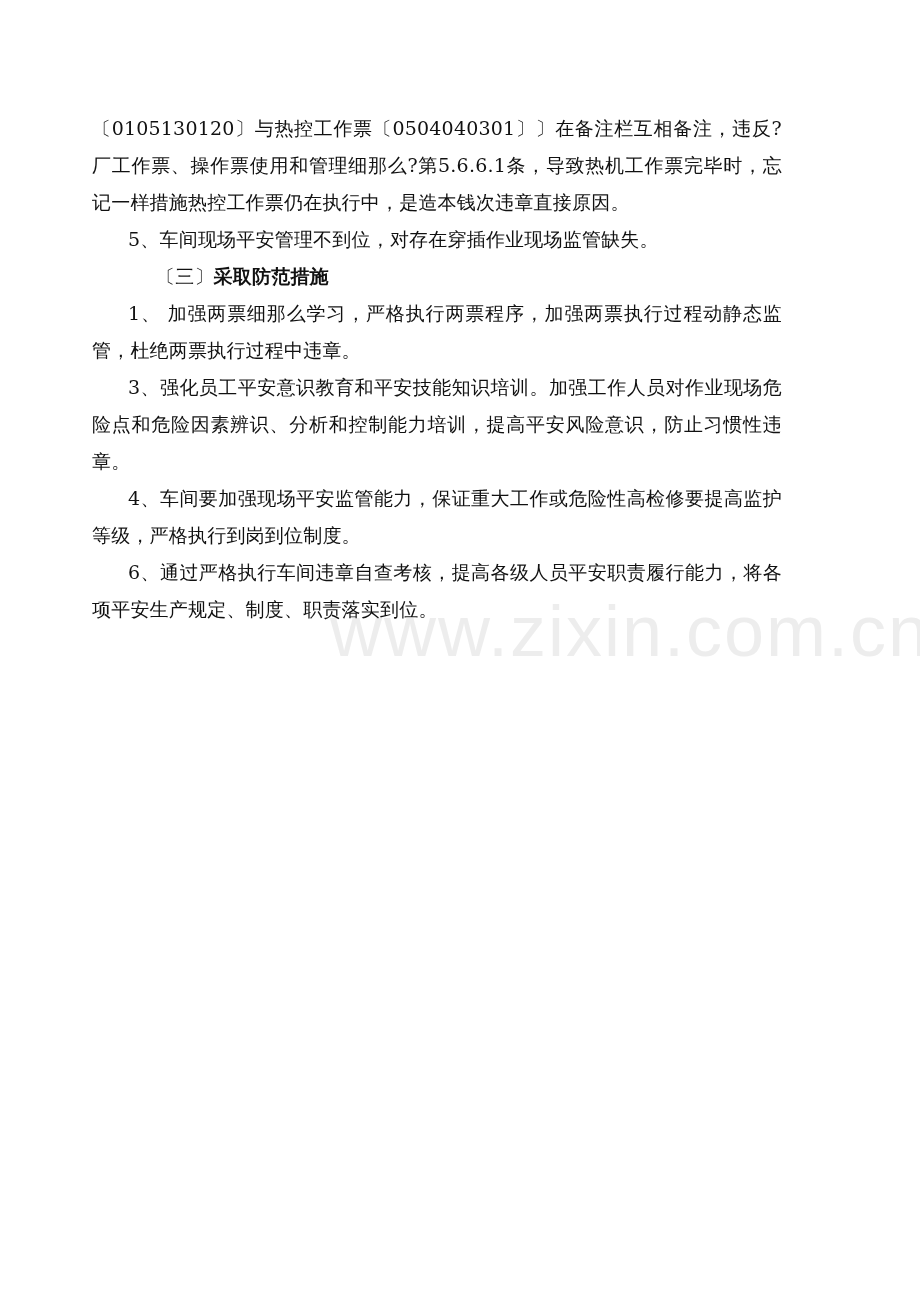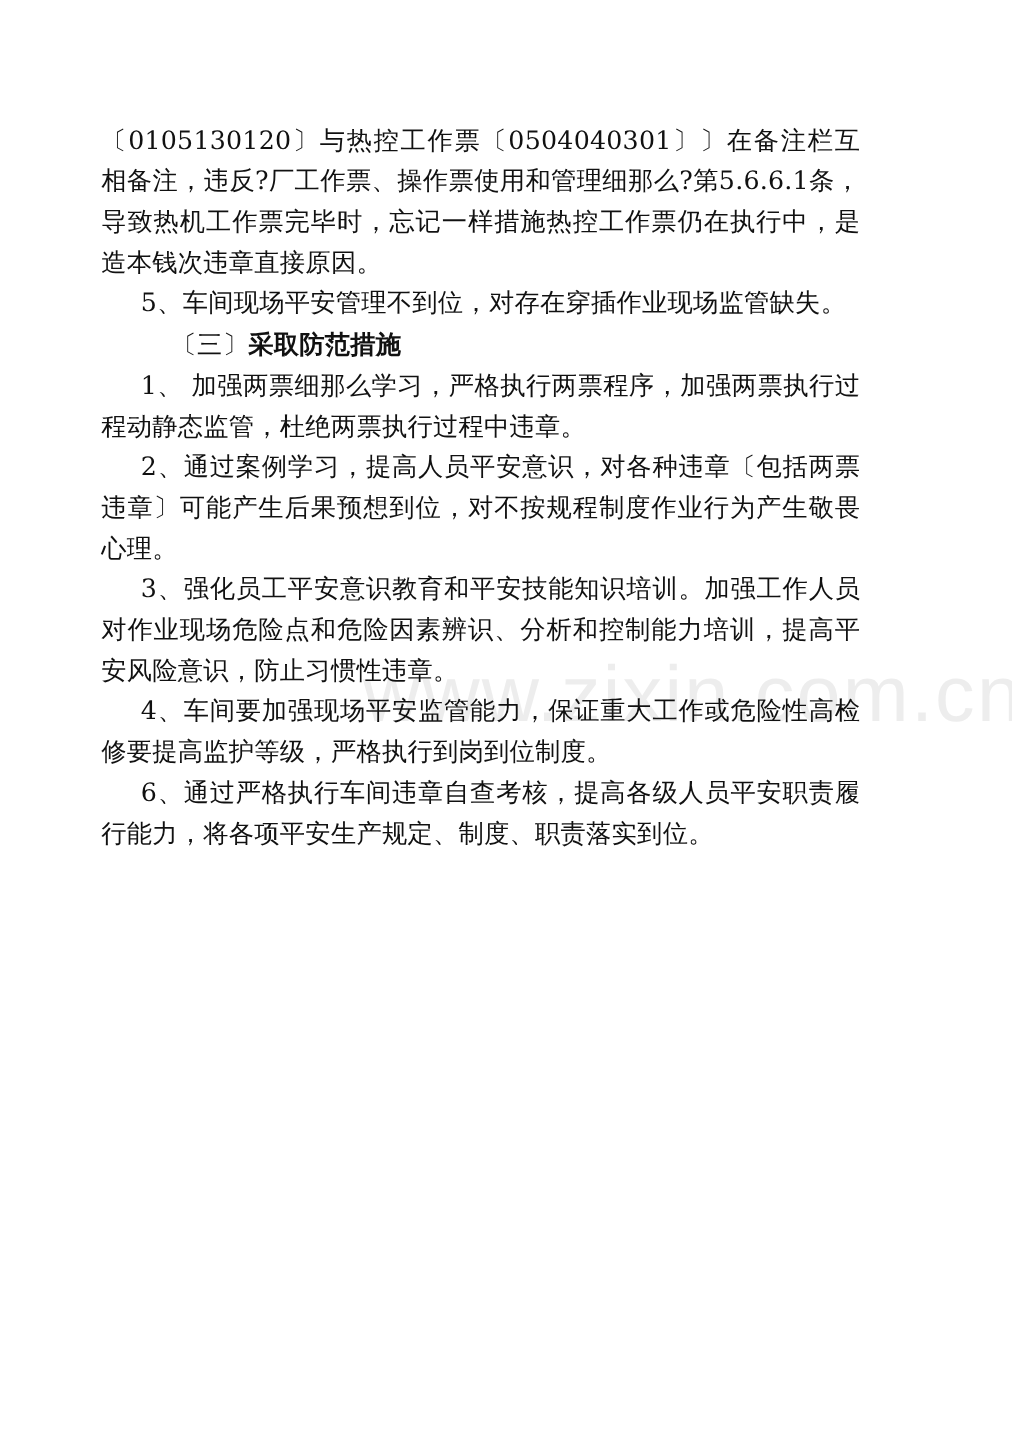--- a/index.html
+++ b/index.html
@@ -15,21 +15,21 @@
       font-family: "DejaVu Serif", "Liberation Serif", serif;
       color: #111111;
     }
     .page {
       position: absolute;
       left: 92px;
       top: 110px;
       width: 690px;
     }
     .para {
-      font-size: 23px;
+      font-size: 19px;
       line-height: 37px;
       margin: 0;
       text-align: justify;
       text-justify: inter-character;
       letter-spacing: 0.2px;
     }
     .indent { text-indent: 36px; }
     .indent-heading3 { text-indent: 64px; }
     .indent-heading4 { text-indent: 84px; }
     .bold { font-weight: bold; }
@@ -53,20 +53,19 @@
 <div class="page">
 
   <p class="para">〔0105130120〕与热控工作票〔0504040301〕〕在备注栏互相备注，违反?厂工作票、操作票使用和管理细那么?第5.6.6.1条，导致热机工作票完毕时，忘记一样措施热控工作票仍在执行中，是造本钱次违章直接原因。</p>
   <p class="para indent">5、车间现场平安管理不到位，对存在穿插作业现场监管缺失。</p>
 
   <p class="para indent-heading3">
     <span>〔三〕</span><span class="bold">采取防范措施</span>
   </p>
 
   <p class="para indent">1、 加强两票细那么学习，严格执行两票程序，加强两票执行过程动静态监管，杜绝两票执行过程中违章。</p>
-  <p class="para indent">2、通过案例学习，提高人员平安意识，对各种违章〔包括两票违章〕可能产生后果预想到位，对不按规程制度作业行为产生敬畏心理。</p>
   <p class="para indent">3、强化员工平安意识教育和平安技能知识培训。加强工作人员对作业现场危险点和危险因素辨识、分析和控制能力培训，提高平安风险意识，防止习惯性违章。</p>
   <p class="para indent">4、车间要加强现场平安监管能力，保证重大工作或危险性高检修要提高监护等级，严格执行到岗到位制度。</p>
   <p class="para indent">6、通过严格执行车间违章自查考核，提高各级人员平安职责履行能力，将各项平安生产规定、制度、职责落实到位。</p>
 
 
 
 </div>
 
 </body></html>

